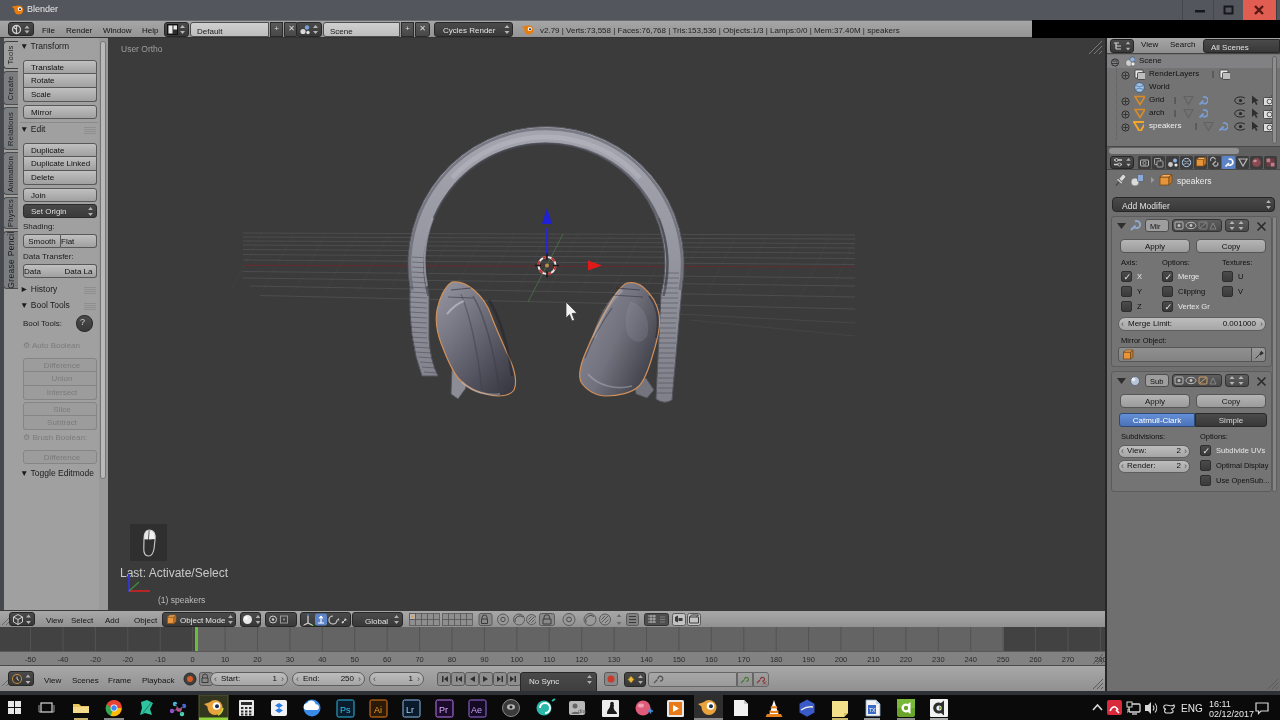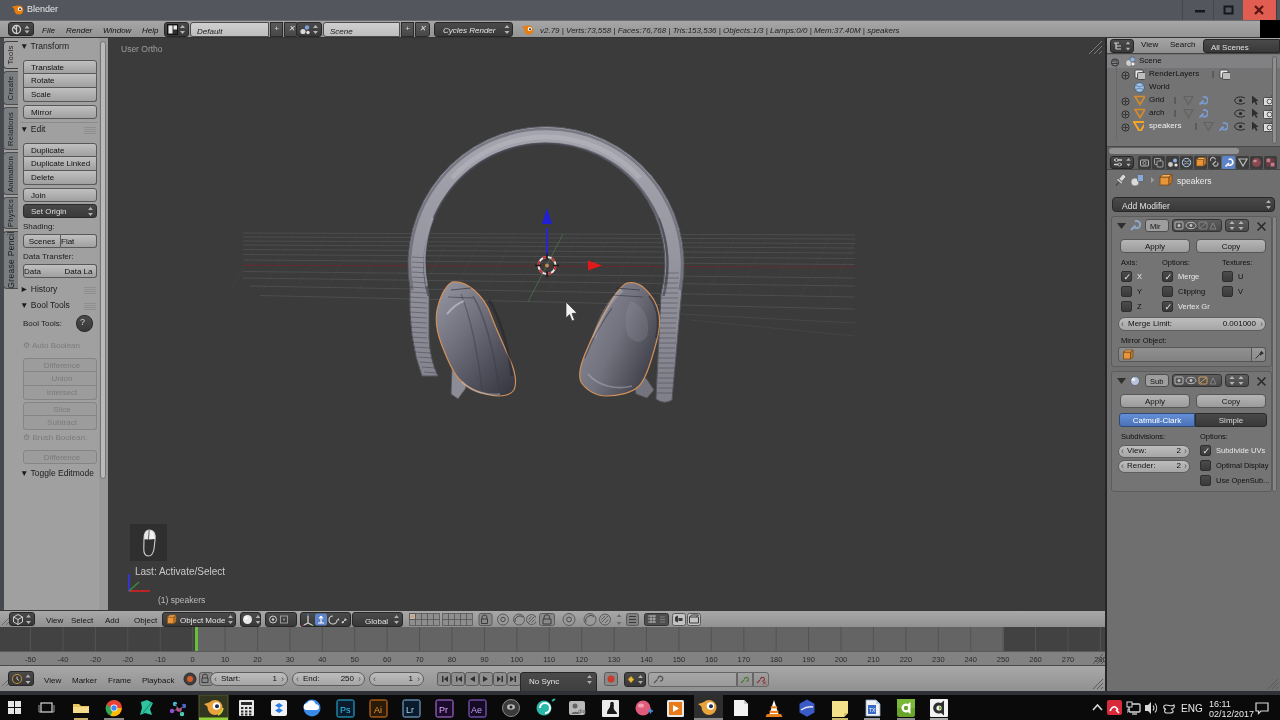--- a/index.html
+++ b/index.html
@@ -7,21 +7,21 @@
 body { font-family:"Liberation Sans", sans-serif; position:relative; }
 .abs { position:absolute; }
 .wtxt { color:#e6e6e6; font-size:8px; }
 
 
 #titlebar { left:0; top:0; width:1280px; height:20px; background:#53565c; }
 #titlebar .tname { position:absolute; left:27px; top:4px; color:#e8e8ea; font-size:9px; }
 .winbtn { position:absolute; top:0; height:20px; }
 
 
-#infobar { left:0; top:20px; width:1260px; height:18px; background:linear-gradient(#a6a6a6,#949494); border-top:1px solid #6a6d72; border-bottom:1px solid #333;font-style:italic; }
+#infobar { left:0; top:20px; width:1032px; height:18px; background:linear-gradient(#a6a6a6,#949494); border-top:1px solid #6a6d72; border-bottom:1px solid #333; }
 .menu { position:absolute; top:5px; font-size:8px; color:#111; white-space:nowrap; }
 
 
 .ddark { position:absolute; background:linear-gradient(#4a4a4a,#383838); border:1px solid #272727; border-radius:3px; color:#e2e2e2; font-size:8px; }
 .fieldl { position:absolute; background:linear-gradient(#d0d0d0,#bdbdbd); border:1px solid #4e4e4e; color:#1a1a1a; font-size:8px; }
 
 
 #viewport { left:0; top:38px; width:1105px; height:572px; background:#3b3b3b; }
 #rightcol { left:1107px; top:38px; width:173px; height:653px; background:#6f6f6f; }
 #vdivider { left:1105px; top:38px; width:2px; height:653px; background:#26262a; }
@@ -156,21 +156,21 @@
     <div class="dots" style="left:84px;top:89px"></div>
     <div class="tsbtn top" style="top:105px">Duplicate</div>
     <div class="tsbtn mid" style="top:119px">Duplicate Linked</div>
     <div class="tsbtn bot" style="top:133px">Delete</div>
     <div class="tsbtn" style="top:150px">Join</div>
     <div class="tsbtn" style="top:166px;background:linear-gradient(#484848,#3a3a3a);color:#dedede;border-color:#2b2b2b;text-align:left;padding-left:7px">Set Origin</div>
     <svg style="position:absolute;left:86px;top:168px" width="9" height="11">
         <path d="M4.5 1 l2.4 3 h-4.8 Z M4.5 10 l2.4 -3 h-4.8 Z" fill="#b0b0b0"></path>
       </svg>
     <div class="tslab" style="top:184px">Shading:</div>
-    <div class="tsbtn" style="top:196px;width:38px;border-radius:3px 0 0 3px;text-align:center;padding-left:0">Scenes</div>
+    <div class="tsbtn" style="top:196px;width:38px;border-radius:3px 0 0 3px;text-align:center;padding-left:0">Smooth</div>
     <div class="tsbtn" style="left:61px;top:196px;width:36px;border-radius:0 3px 3px 0;border-left:none;text-align:left;padding-left:0">Flat</div>
     <div class="tslab" style="top:214px">Data Transfer:</div>
     <div class="tsbtn" style="top:226px;width:50px;border-radius:3px 0 0 3px;text-align:left;padding-left:0">Data</div>
     <div class="tsbtn" style="left:61px;top:226px;width:36px;border-radius:0 3px 3px 0;border-left:none;text-align:center;padding-left:0">Data La</div>
     <div class="phead" style="top:246px">► History</div>
     <div class="dots" style="left:84px;top:249px"></div>
     <div class="phead" style="top:262px">▼ Bool Tools</div>
     <div class="dots" style="left:84px;top:265px"></div>
     <div class="tslab" style="top:281px">Bool Tools:</div>
     <div style="position:absolute;left:76px;top:277px;width:17px;height:17px;background:linear-gradient(#4a4a4a,#393939);border:1px solid #2a2a2a;border-radius:8px"></div>
@@ -342,21 +342,21 @@
     <circle cx="547" cy="227.5" r="2" fill="#b89050"></circle>
 
     <path d="M566 264 L566 280 L569.5 276.5 L572 283 L574.5 282 L572 275.5 L577 275 Z" fill="#f2f2f2" stroke="#333" stroke-width="0.7"></path>
   </svg>
   <div style="position:absolute;left:130px;top:486px;width:37px;height:37px;background:#2f2f30"></div>
   <svg style="position:absolute;left:138px;top:489px" width="22" height="31" viewBox="0 0 22 31">
     <path d="M6 12 C6 6 8 3 11 3 C16 3 18 7 17 13 L16 22 C15 27 13 29 10.5 29 C7 29 5.5 26 5.8 21 Z" fill="none" stroke="#cfcfcf" stroke-width="1.1"></path>
     <path d="M6.2 10 C6.5 5 8.5 3.2 10.8 3.4 L10.2 12.5 L6.1 12.2 Z" fill="#e8e8e8"></path>
     <path d="M11.5 3.3 C14.5 3.4 16.6 5.4 16.9 9 L17 12 L11 12.4 Z" fill="#f0f0f0"></path>
   </svg>
-  <div style="position:absolute;left:135px;top:528px;font-size:10px;color:#c9c9c9">Last: Activate/Select</div>
+  <div style="position:absolute;left:120px;top:528px;font-size:12px;color:#c9c9c9">Last: Activate/Select</div>
   <svg style="position:absolute;left:126px;top:536px" width="30" height="22">
     <path d="M3 0 V18" stroke="#3535c8" stroke-width="2"></path>
     <path d="M3 17 H24" stroke="#b82525" stroke-width="2"></path>
     <path d="M3 17 L13 8" stroke="#3d8b3d" stroke-width="1.5"></path>
   </svg>
   <div style="position:absolute;left:158px;top:557px;font-size:8.5px;color:#bdbdbd">(1) speakers</div>
   <svg style="position:absolute;left:1088px;top:2px" width="15" height="15">
       <path d="M14 1 L1 14 M14 6 L6 14 M14 11 L11 14" stroke="#7a7a7a" stroke-width="1"></path>
     </svg>
 </div>
@@ -886,21 +886,21 @@
       <path d="M1 12 L12 1 M5 12 L12 5 M9 12 L12 9" stroke="#6a6a6a" stroke-width="1"></path>
     </svg>
   <div class="ddark" style="left:8px;top:5px;width:26px;height:15px"></div>
   <svg style="position:absolute;left:11px;top:7px" width="22" height="12">
       <circle cx="6" cy="6" r="5" fill="#c89038"></circle>
       <circle cx="6" cy="6" r="4" fill="#3a3a3a"></circle>
       <path d="M6 3.5 V6 L8 7.5" stroke="#c8c8c8" stroke-width="1" fill="none"></path>
       <path d="M17 1.5 l2.4 3 h-4.8 Z M17 11 l2.4 -3 h-4.8 Z" fill="#b5b5b5"></path>
     </svg>
   <div class="htxt" style="left:44px;top:10px">View</div>
-  <div class="htxt" style="left:72px;top:10px">Marker</div>
+  <div class="htxt" style="left:72px;top:10px">Scenes</div>
   <div class="htxt" style="left:108px;top:10px">Frame</div>
   <div class="htxt" style="left:142px;top:10px">Playback</div>
   <svg style="position:absolute;left:183px;top:6px" width="30" height="14">
     <circle cx="7" cy="7" r="6" fill="#3f3f3f" stroke="#2a2a2a"></circle>
       <circle cx="7" cy="7" r="3" fill="#d85c28"></circle>
     <rect x="16.5" y="0.5" width="13" height="13" rx="2" fill="#898989" stroke="#5a5a5a"></rect>
       <path d="M19.5 6 v-1.5 a2.5 2.5 0 0 1 5 0 V6 M19 6 h6 v4.5 h-6 Z" fill="none" stroke="#3a3a3a" stroke-width="1"></path>
   </svg>
   <div class="pill" style="left:210px;top:6px;width:78px;height:14px">
     <span style="position:absolute;left:10px;top:1px">Start:</span>

